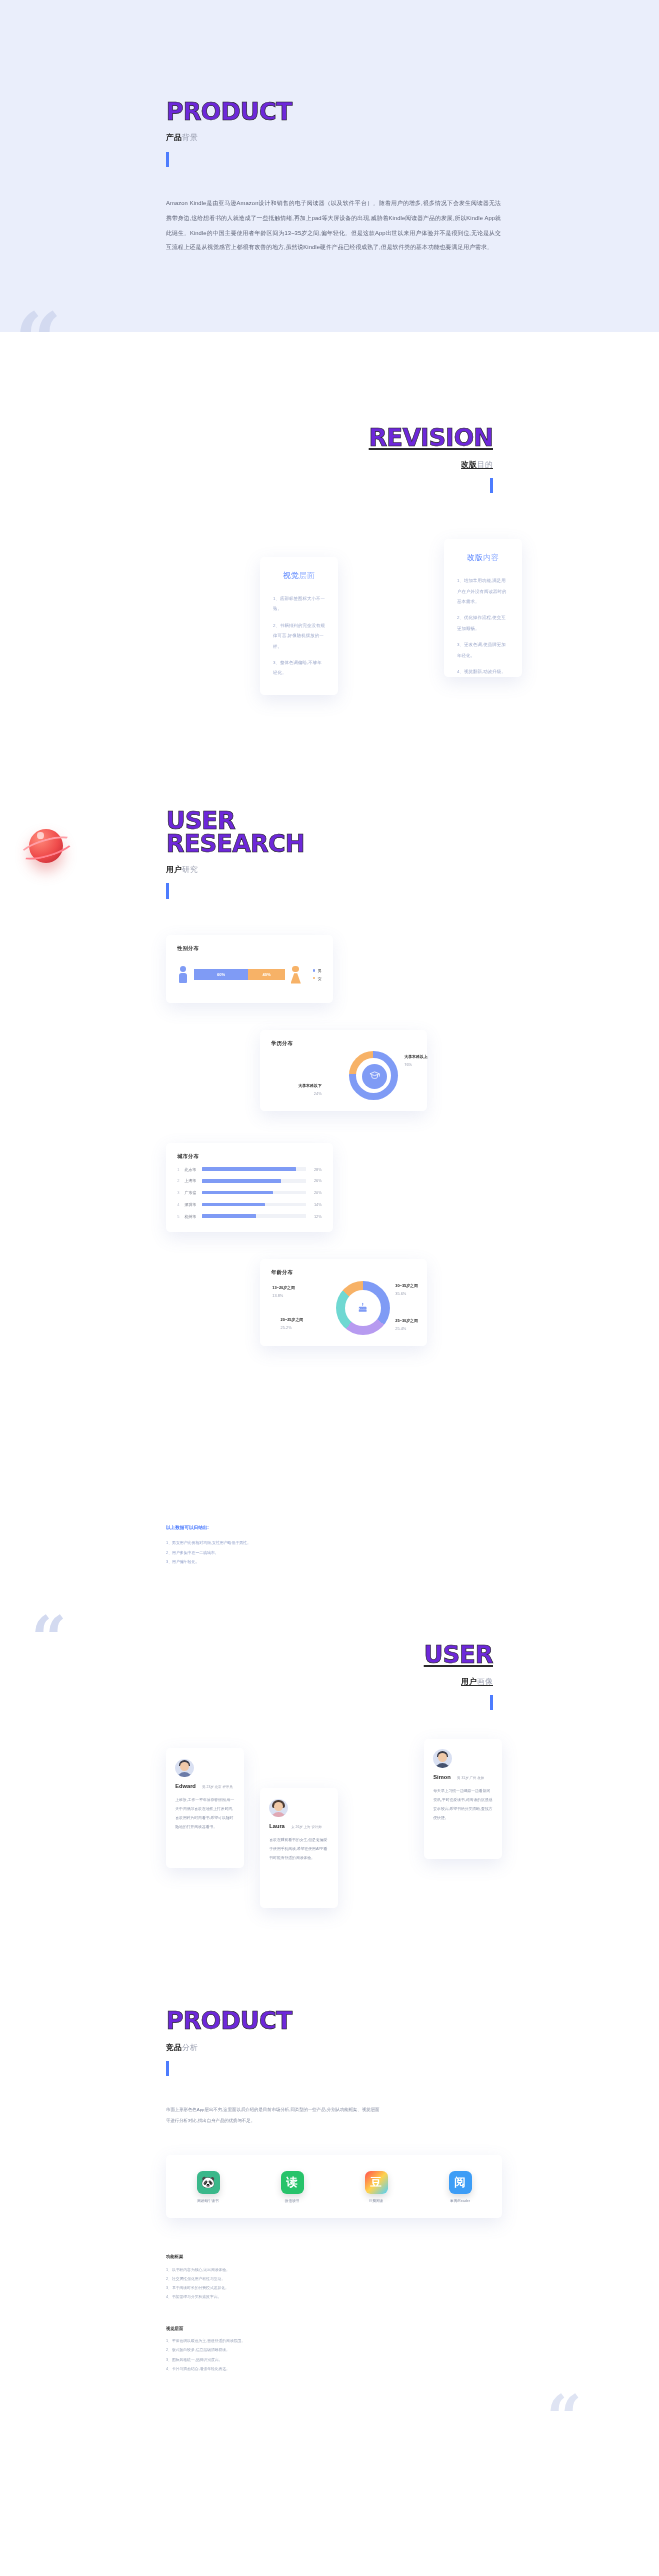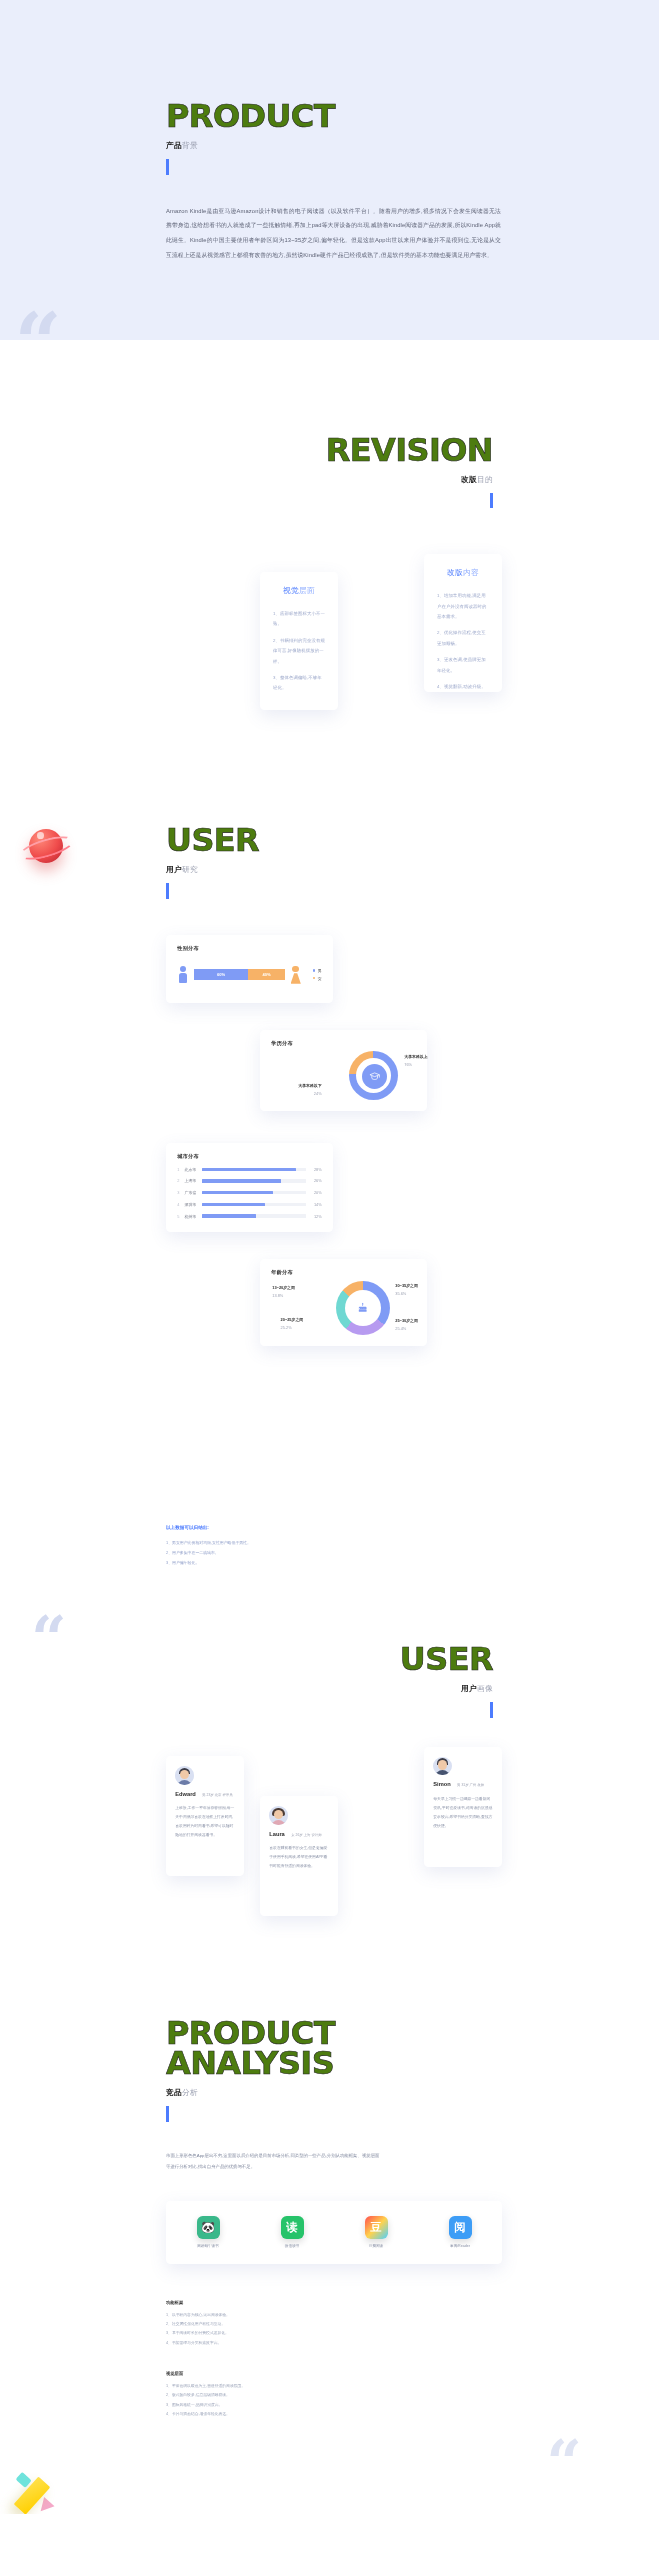--- a/index.html
+++ b/index.html
@@ -27,24 +27,24 @@
     position: relative;
     background: #eaeefb;
     padding: 101px 0 77px 0;
     min-height: 330px;
     z-index: 1;
   }
   .hero .wrap { width: 659px; margin: 0 auto; position: relative; }
   .big-title {
     font-family: "DejaVu Sans", sans-serif;
     font-weight: 900;
-    font-size: 32px;
+    font-size: 24px;
     line-height: .94;
     letter-spacing: -0.6px;
-    color: #4d7c0f;
+    color: #6d28d9;
     text-transform: uppercase;
     -webkit-text-stroke: 0.6px #232323;
   }
   .big-title .l2 { display: block; }
   .sub-cn {
     margin-top: 9.8px;
     font-size: 7.7px;
     letter-spacing: 0.3px;
     color: #9a9fb0;
   }
@@ -96,21 +96,21 @@
   }
   .book .fold {
     position: absolute; left: 0; top: 29px; width: 56px; height: 17.5px;
     background: linear-gradient(150deg,#ffc14d,#ef9a1d);
     clip-path: polygon(0 0, 100% 0, 100% 60%, 50% 100%, 0 60%);
     border-radius: 0 0 1.5px 1.5px;
   }
 
   
   .section { position: relative; z-index: 1; }
-  .sec-head-right { text-align: right; padding-right: 166px; }
+  .sec-head-right { text-align: right; padding-right: 166px; text-decoration: underline; }
   .sec-head-right .blue-bar { margin-left: auto; }
   .sec-head-left { padding-left: 166px; }
 
   
   .revision { padding-top: 95px; padding-bottom: 31px; background: #fff; }
   .cards { position: relative; height: 170px; margin-top: 39px; }
   .card {
     position: absolute;
     background: #ffffff;
     border-radius: 4.6px;
@@ -122,21 +122,21 @@
     margin-bottom: 13.4px; letter-spacing: 0.3px;
   }
   .card h3 span { color: #8fadff; font-weight: 400; }
   .card ul { list-style: none; }
   .card li {
     font-size: 4.4px; line-height: 2.35; color: #9aa6c9;
     letter-spacing: 0.1px; margin-bottom: 6.2px;
   }
   .card-a { left: 166px;  top: 0;   width: 78px; height: 138px; }
   .card-b { left: 260px;  top: 25px;width: 78px; height: 138px; }
-  .card-c { left: 424px;  top: 7.2px;width: 78px; height: 138px; }
+  .card-c { left: 444px;  top: 7.2px;width: 78px; height: 138px; }
 
   
   .planet { position: absolute; left: 18.5px; top: 821px; width: 56px; height: 52px; z-index: 2;}
   .planet .ball {
     position: absolute; left: 10.3px; top: 8.2px; width: 34px; height: 34px;
     border-radius: 50%;
     background: radial-gradient(circle at 32% 28%, #ff8a7a 0%, #ef4b4b 55%, #b81f2e 100%);
     box-shadow: 0 8.2px 13.4px rgba(219,60,60,.35);
   }
   .planet .dot {
@@ -351,20 +351,21 @@
   <div class="planet">
     <div class="ball"></div>
     <div class="dot"></div>
     <div class="ring"></div>
   </div>
 
   <section class="section research">
     <div class="sec-head-left">
       <h2 class="big-title">
         <span>USER</span>
+        <span class="l2">RESEARCH</span>
       </h2>
       <div class="sub-cn">
         <b>用户</b><span>研究</span>
       </div>
       <div class="blue-bar"></div>
     </div>
 
     <div class="charts">
 
       <div class="chart-card cc-gender">
@@ -577,21 +578,20 @@
   <div class="pencil">
     <div class="tip"></div>
     <div class="body"></div>
     <div class="eraser"></div>
   </div>
 
   <section class="section analysis">
     <div class="sec-head-left">
       <h2 class="big-title">
         <span>PRODUCT</span>
-        <span class="l2">ANALYSIS</span>
       </h2>
       <div class="sub-cn">
         <b>竞品</b><span>分析</span>
       </div>
       <div class="blue-bar"></div>
     </div>
 
     <p class="analysis-body">市面上形形色色App层出不穷,这里面以后介绍的是目前市场分析,同类型的一些产品,分别从功能框架、视觉层面等进行分析对比,找出自身产品的优势与不足。</p>
 
     <div class="apps">

